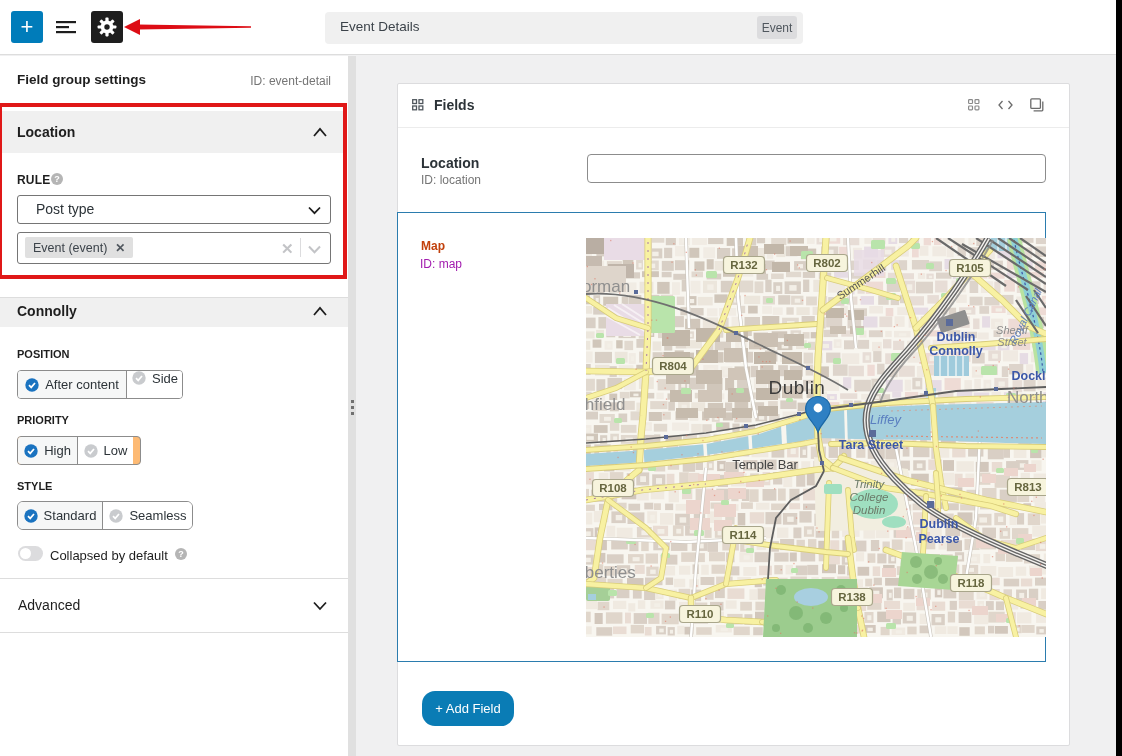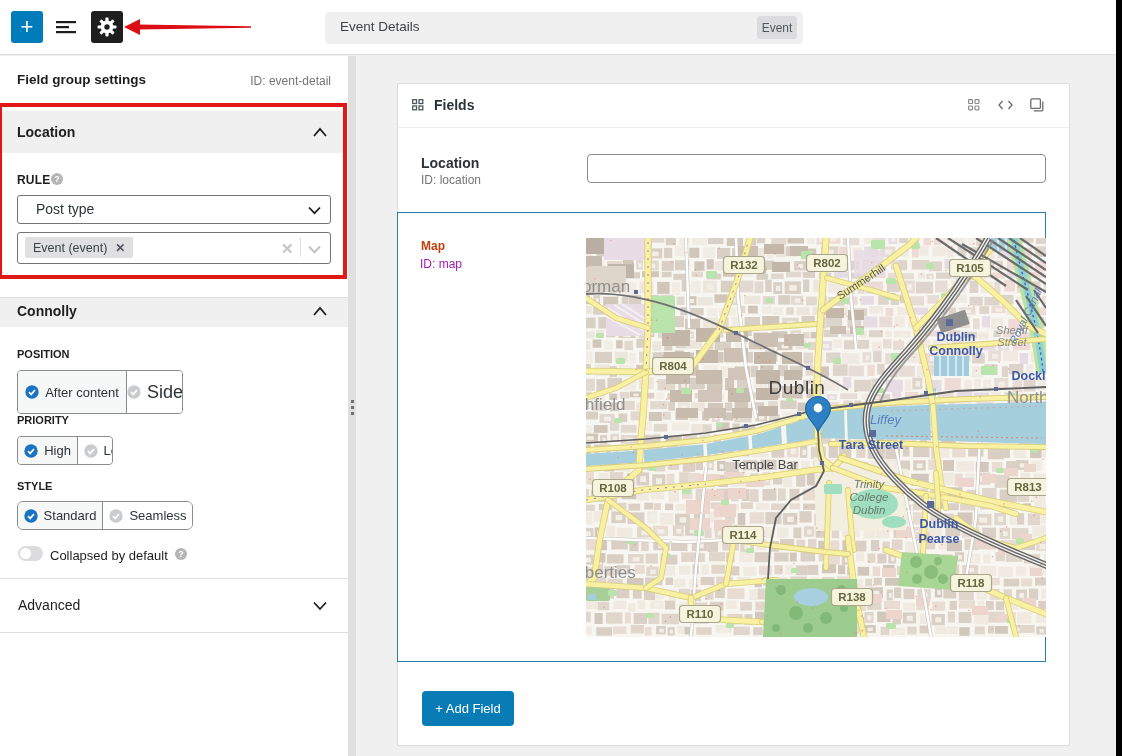--- a/index.html
+++ b/index.html
@@ -56,32 +56,32 @@
     <svg style="position:absolute;left:308px;top:244px" width="13" height="11" viewBox="0 0 13 11">
       <polyline points="1,2.5 6.5,8.2 12.0,2.5" fill="none" stroke="#c3c4c7" stroke-width="2.0"></polyline>
     </svg>
     <div class="abs" style="left:-2px;top:103px;width:349px;height:176px;border:4px solid #e01818"></div>
     <div class="abs" style="left:0;top:297px;width:348px;height:30px;background:#f0f0f0;border-top:1px solid #ddd"></div>
     <div class="abs" style="left:17px;top:303px;font-size:14px;font-weight:bold;color:#1e1e1e">Connolly</div>
     <svg style="position:absolute;left:313px;top:306px" width="14" height="12" viewBox="0 0 14 12">
       <polyline points="1,9.0 7.0,2 13.0,9.0" fill="none" stroke="#1e1e1e" stroke-width="1.8"></polyline>
     </svg>
     <div class="abs" style="left:17px;top:348px;font-size:11px;font-weight:bold;color:#1e1e1e">POSITION</div>
-    <div style="position:absolute;left:17px;top:370px;width:166px;height:44px;border:1px solid #8c8c8c;border-radius:4px;overflow:hidden;display:flex;background:#fff">
+    <div style="position:absolute;left:17px;top:370px;width:166px;height:29px;border:1px solid #8c8c8c;border-radius:4px;overflow:hidden;display:flex;background:#fff">
       <div style="flex:none;width:108px;background:#f6f7f7;display:flex;align-items:center;justify-content:center;font-size:13px;color:#2c3338"><svg width="14" height="14" viewBox="0 0 14 14" style="margin-right:6px;flex:none">
           <circle cx="7" cy="7" r="6.7" fill="#1a73c0"></circle>
           <polyline points="4,7.2 6.2,9.4 10,5" fill="none" stroke="#fff" stroke-width="1.7"></polyline>
         </svg>After content</div>
-      <div style="flex:none;width:57px;border-left:1px solid #8c8c8c;background:#ffffff;display:flex;align-items:center;justify-content:center;font-size:18px;color:#2c3338"><svg width="14" height="14" viewBox="0 0 14 14" style="margin-right:6px;flex:none">
+      <div style="flex:none;width:57px;border-left:1px solid #8c8c8c;background:#ffffff;display:flex;align-items:flex-start;justify-content:center;font-size:13px;color:#2c3338"><svg width="14" height="14" viewBox="0 0 14 14" style="margin-right:6px;flex:none">
           <circle cx="7" cy="7" r="6.7" fill="#c9cbce"></circle>
           <polyline points="4,7.2 6.2,9.4 10,5" fill="none" stroke="#fff" stroke-width="1.7"></polyline>
         </svg>Side</div>
     </div>
     <div class="abs" style="left:17px;top:414px;font-size:11px;font-weight:bold;color:#1e1e1e">PRIORITY</div>
-    <div style="position:absolute;left:17px;top:436px;width:96px;height:29px;border:1px solid #8c8c8c;border-radius:4px;overflow:hidden;display:flex;background:#fdba74">
+    <div style="position:absolute;left:17px;top:436px;width:124px;height:29px;border:1px solid #8c8c8c;border-radius:4px;overflow:hidden;display:flex;background:#fdba74">
       <div style="flex:none;width:59px;background:#f6f7f7;display:flex;align-items:center;justify-content:center;font-size:13px;color:#2c3338"><svg width="14" height="14" viewBox="0 0 14 14" style="margin-right:6px;flex:none">
           <circle cx="7" cy="7" r="6.7" fill="#1a73c0"></circle>
           <polyline points="4,7.2 6.2,9.4 10,5" fill="none" stroke="#fff" stroke-width="1.7"></polyline>
         </svg>High</div>
       <div style="flex:none;width:56px;border-left:1px solid #8c8c8c;background:#ffffff;display:flex;align-items:center;justify-content:center;font-size:13px;color:#2c3338"><svg width="14" height="14" viewBox="0 0 14 14" style="margin-right:6px;flex:none">
           <circle cx="7" cy="7" r="6.7" fill="#c9cbce"></circle>
           <polyline points="4,7.2 6.2,9.4 10,5" fill="none" stroke="#fff" stroke-width="1.7"></polyline>
         </svg>Low</div>
     </div>
     <div class="abs" style="left:17px;top:480px;font-size:11px;font-weight:bold;color:#1e1e1e">STYLE</div>
@@ -1949,14 +1949,14 @@
         </g>
         <g>
           <rect x="421.5" y="240.5" width="41" height="17" rx="3.5" fill="#f7f4dd" stroke="#a9a68b" stroke-width="1.2"></rect>
           <text x="442.0" y="253.0" font-size="11.5" font-weight="bold" fill="#66663f" text-anchor="middle">R813</text>
         </g>
         <g>
           <path d="M232 158.5 c-6.9 0 -12.4 5.5 -12.4 12.4 c0 5 2.9 8.7 6 12.6 c2.7 3.3 4.8 6.1 6.4 10.5 c1.6 -4.4 3.7 -7.2 6.4 -10.5 c3.1 -3.9 6 -7.6 6 -12.6 c0 -6.9 -5.5 -12.4 -12.4 -12.4 Z" fill="#2f80c3" stroke="#1a67a6" stroke-width="1.2"></path>
           <circle cx="232" cy="170" r="4.4" fill="#ffffff"></circle>
         </g>
       </svg></div>
-    <div class="abs" style="left:422px;top:691px;width:92px;height:35px;background:#0a7cb5;border-radius:4px;display:flex;align-items:center;justify-content:center;font-size:13px;color:#fff">+ Add Field</div>
+    <div class="abs" style="left:422px;top:691px;width:92px;height:35px;background:#0a7cb5;border-radius:13px;display:flex;align-items:center;justify-content:center;font-size:13px;color:#fff">+ Add Field</div>
     <div class="abs" style="left:1116px;top:0;width:6px;height:756px;background:#000"></div>
   </div>
 </body></html>

